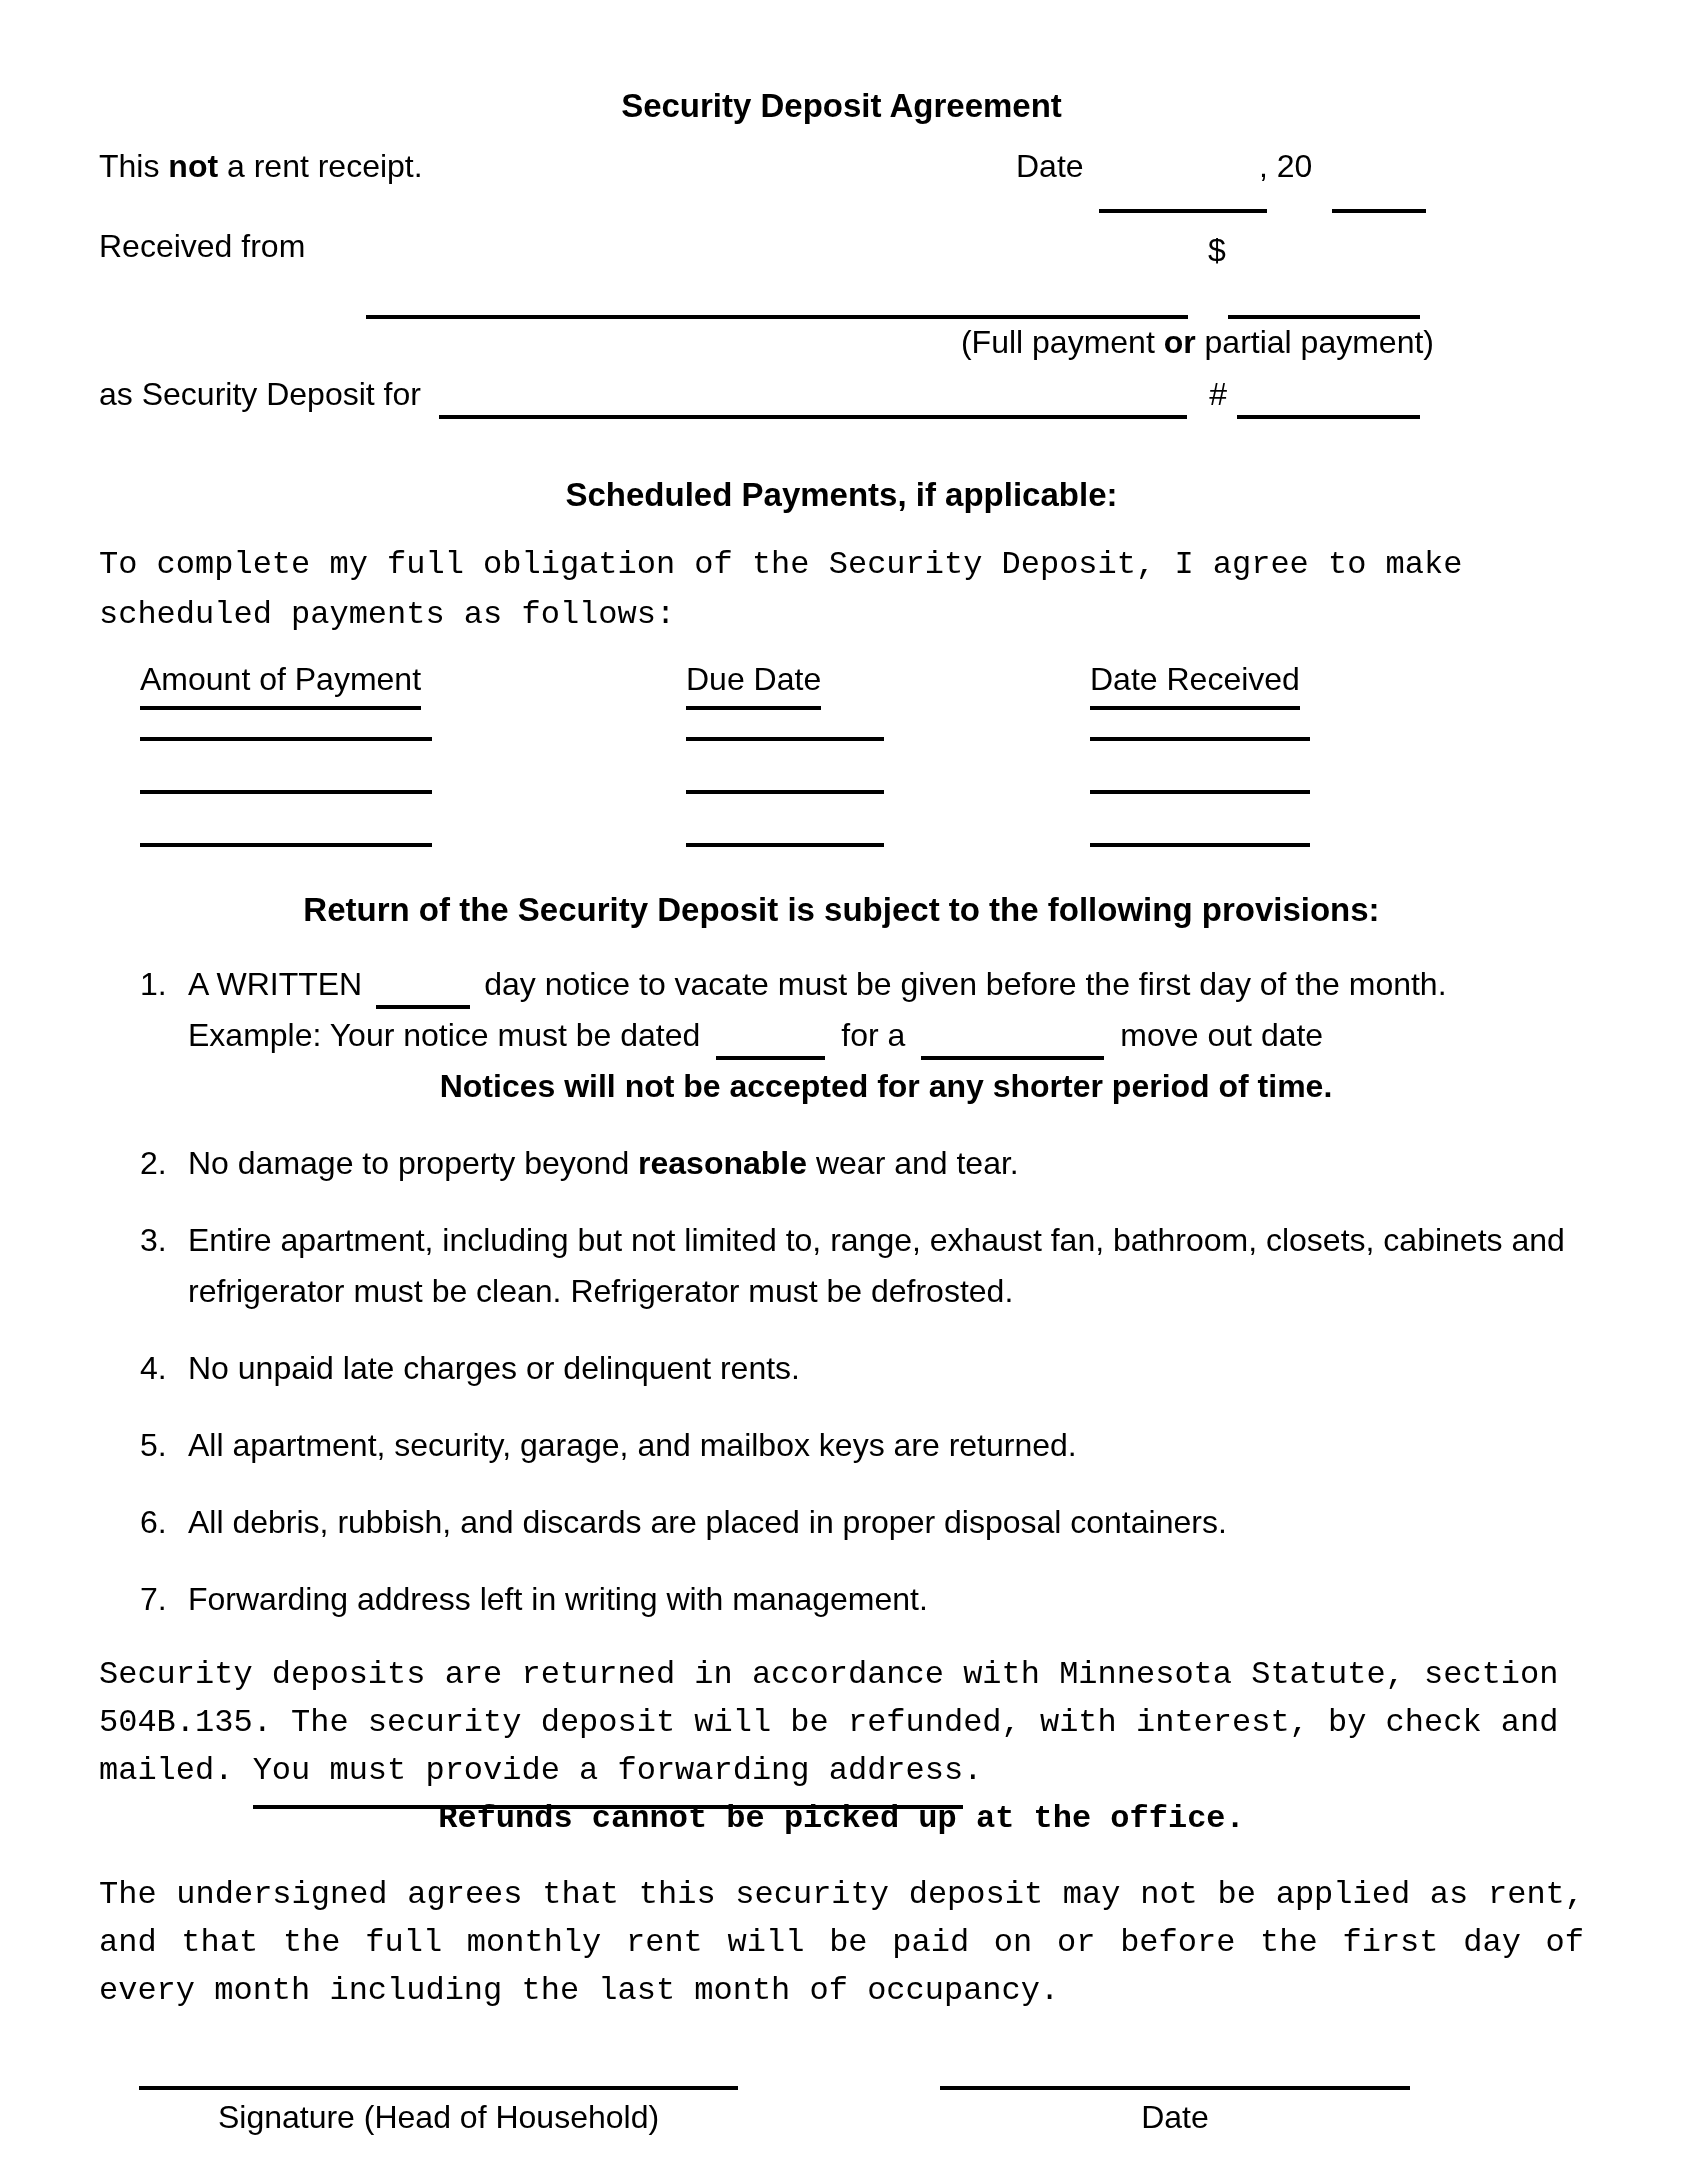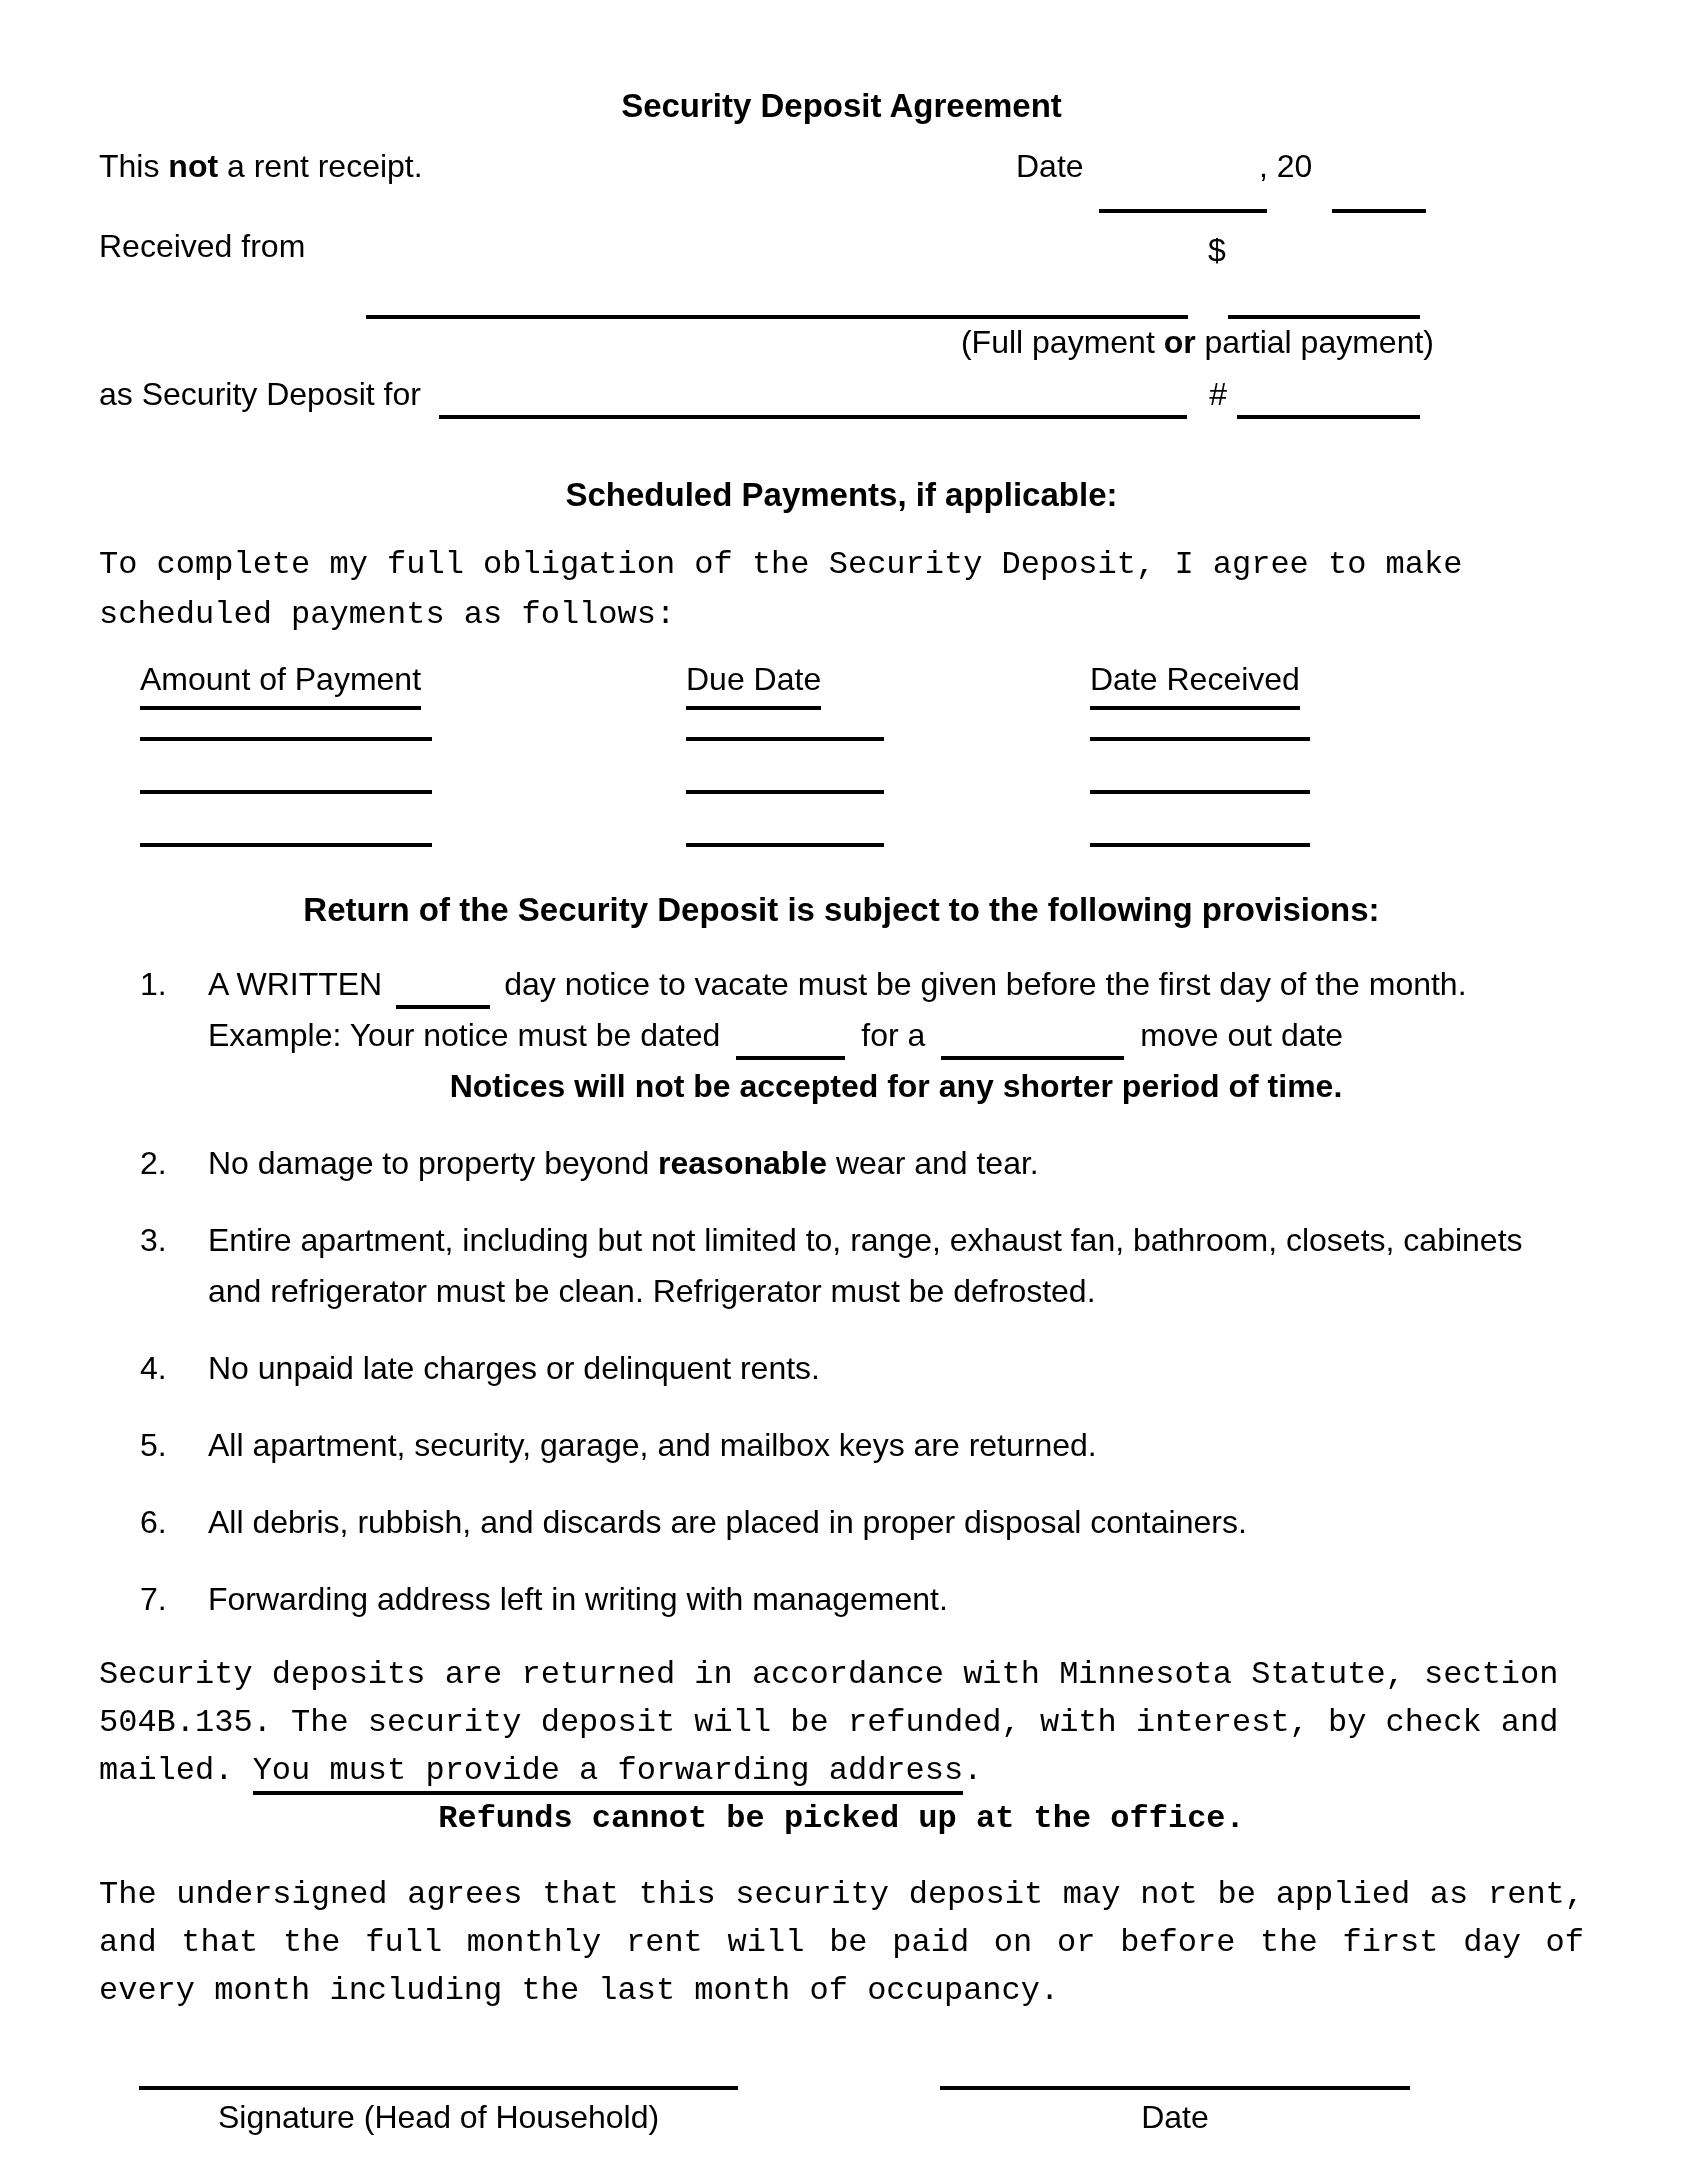--- a/index.html
+++ b/index.html
@@ -38,29 +38,29 @@
   .th{position:absolute;top:0;border-bottom:4px solid #000;padding-bottom:4px;}
   .th1{left:41px;} .th2{left:587px;} .th3{left:991px;}
   .sched-line{position:relative;height:4px;margin-top:49px;}
   .sched-line.first{margin-top:26px;}
   .sl1{left:41px;width:292px;} .sl2{left:587px;width:198px;} .sl3{left:991px;width:220px;}
 
   
   .h-prov{margin-top:40px;text-align:center;}
   .item{display:flex;margin-top:26px;line-height:51px;}
   .item .num{margin-left:41px;width:48px;flex:0 0 48px;}
-  .item .txt{flex:1;margin-left:20px;}
+  .item .txt{flex:1;}
   .blank-written{width:94px;margin:0 14px;}
   .blank-dated{width:109px;margin:0 16px;}
   .blank-fora{width:183px;margin:0 16px;}
   .item-bold-line{text-align:center;font-weight:bold;}
 
   
   .p-statute{margin-top:26px;line-height:48px;}
-  .u-thick{border-bottom:4px solid #000;padding-bottom:2px;}
+  .u-thick{border-bottom:4px solid #000;padding-bottom:16px;}
   .p-refunds{line-height:48px;text-align:center;font-weight:bold;}
   .p-undersigned{margin-top:28px;line-height:48px;text-align:justify;}
 
   
   .sig-row{position:relative;height:4px;margin-top:71px;}
   .sig-left{left:40px;width:599px;}
   .sig-right{left:841px;width:470px;}
   .sig-labels{position:relative;height:46px;margin-top:4px;}
   .sig-lbl{position:absolute;top:0;text-align:center;}
   .sig-lbl.a{left:40px;width:599px;}

